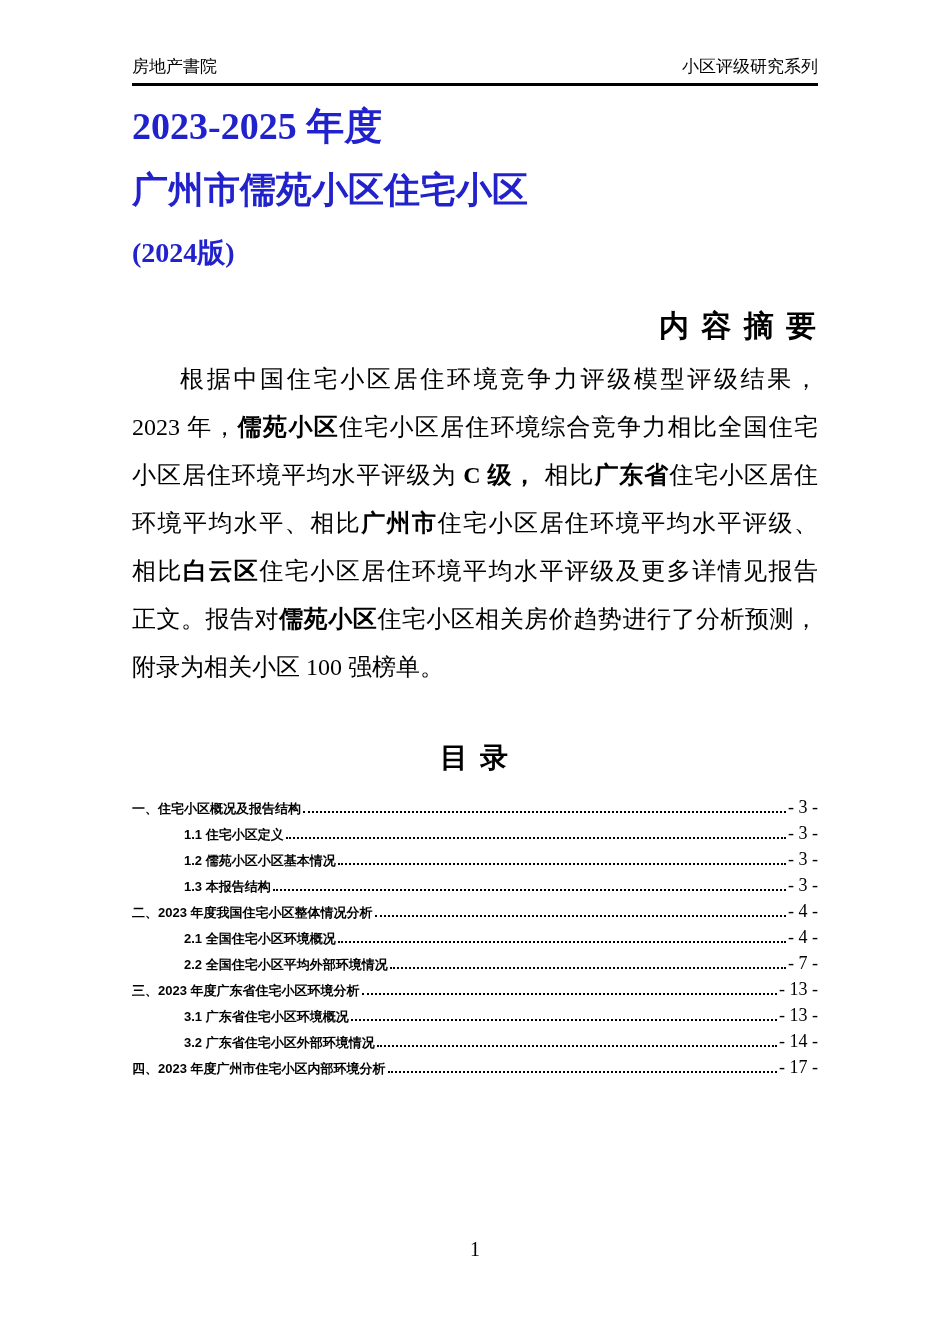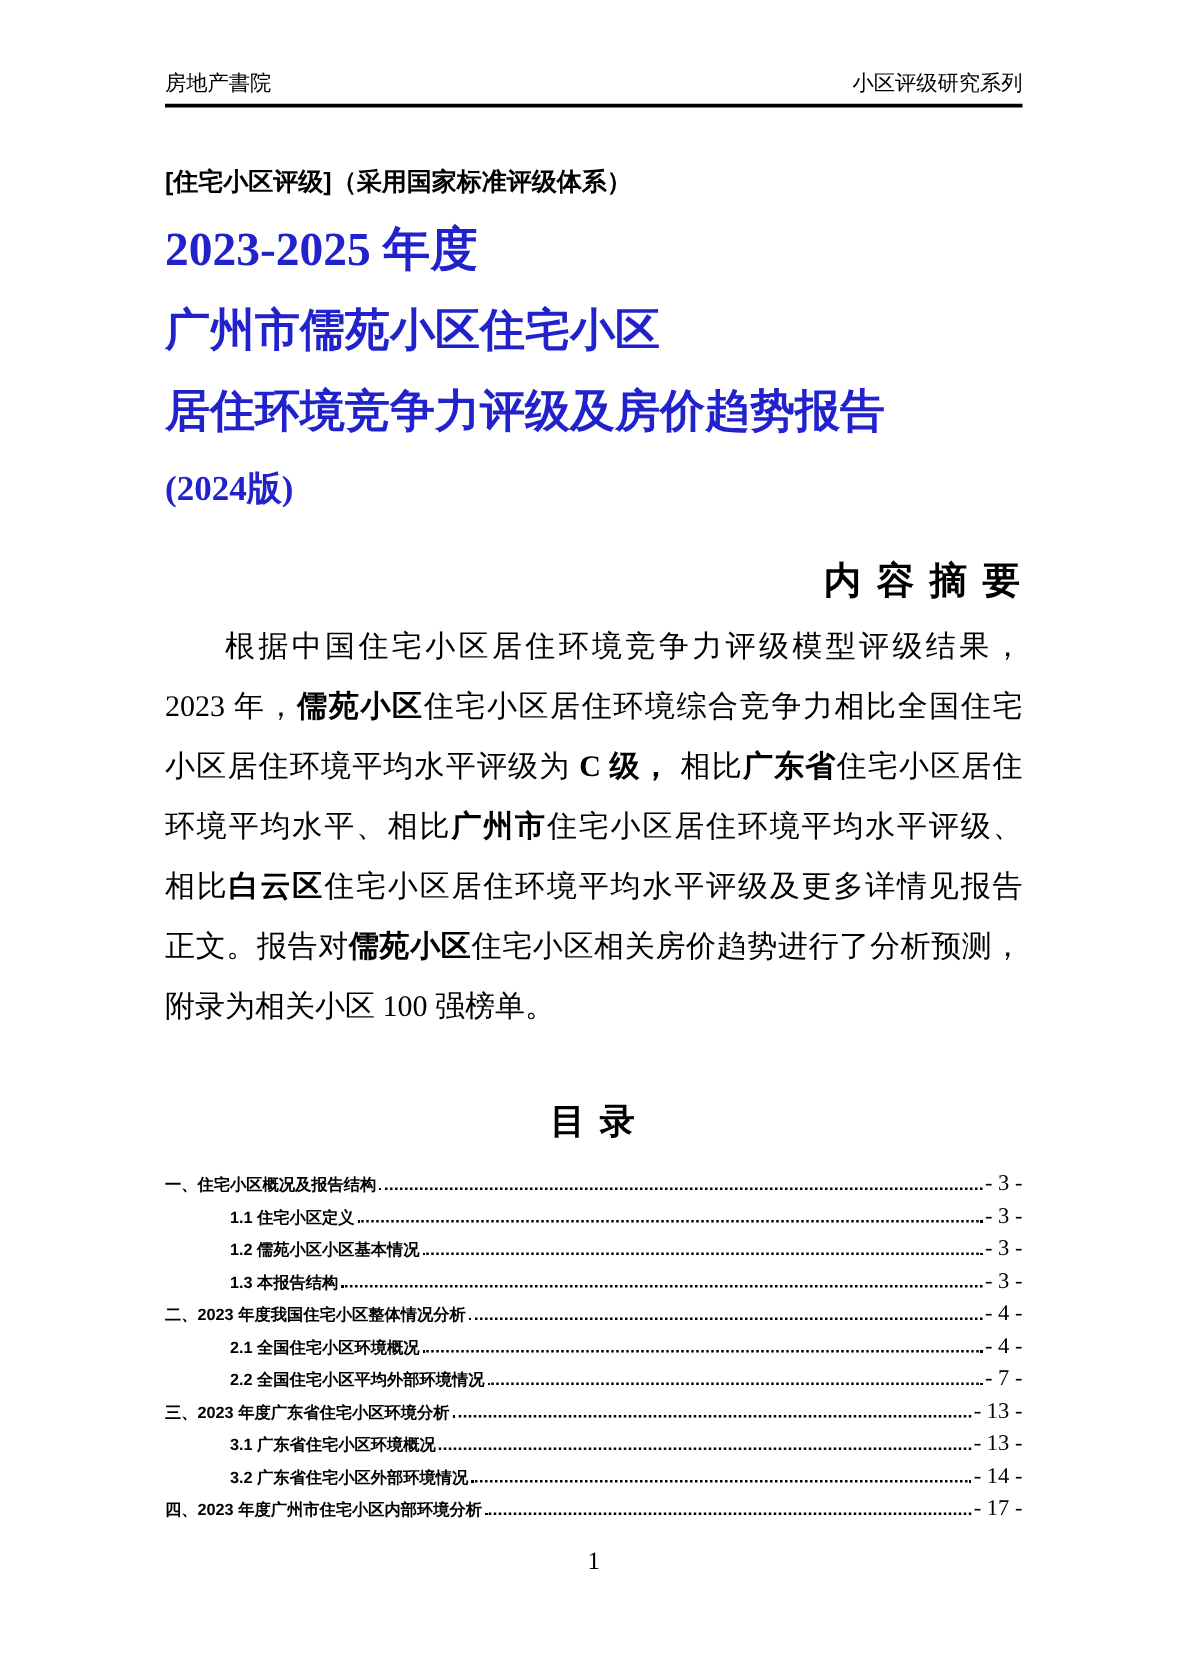--- a/index.html
+++ b/index.html
@@ -116,25 +116,23 @@
 </head>
 <body>
 
 <div class="page">
 
   <header class="doc-header">
     <span>房地产書院</span>
     <span>小区评级研究系列</span>
   </header>
 
-  <div class="eyebrow">[住宅小区评级]（采用国家标准评级体系）</div>
 
   <h1 class="title-blue t1">2023-2025 年度</h1>
   <h1 class="title-blue t2">广州市儒苑小区住宅小区</h1>
-  <h1 class="title-blue t2">居住环境竞争力评级及房价趋势报告</h1>
   <h2 class="title-blue t3">(2024版)</h2>
 
   <h3 class="summary-heading">内 容 摘 要</h3>
 
   <div class="summary-body" id="summary-body">
       <div class="para-line indent"><span>根据中国住宅小区居住环境竞争力评级模型评级结果，</span></div>
       <div class="para-line"><span>2023 年，</span><strong>儒苑小区</strong><span>住宅小区居住环境综合竞争力相比全国住宅</span></div>
       <div class="para-line"><span>小区居住环境平均水平评级为 </span><strong>C 级，</strong><span> 相比</span><strong>广东省</strong><span>住宅小区居住</span></div>
       <div class="para-line"><span>环境平均水平、相比</span><strong>广州市</strong><span>住宅小区居住环境平均水平评级、</span></div>
       <div class="para-line"><span>相比</span><strong>白云区</strong><span>住宅小区居住环境平均水平评级及更多详情见报告</span></div>

